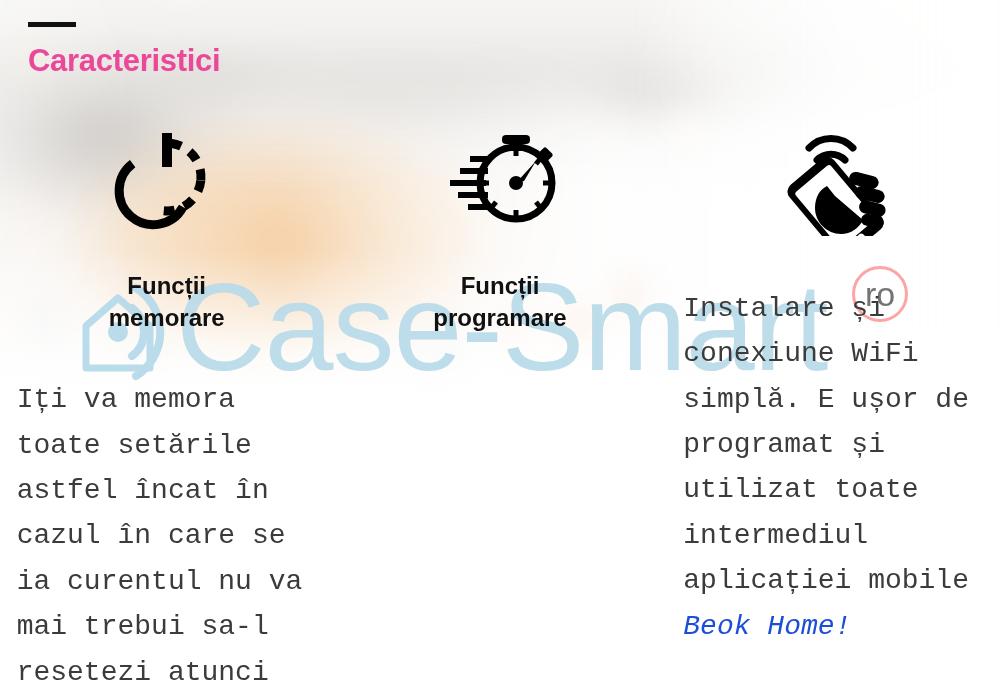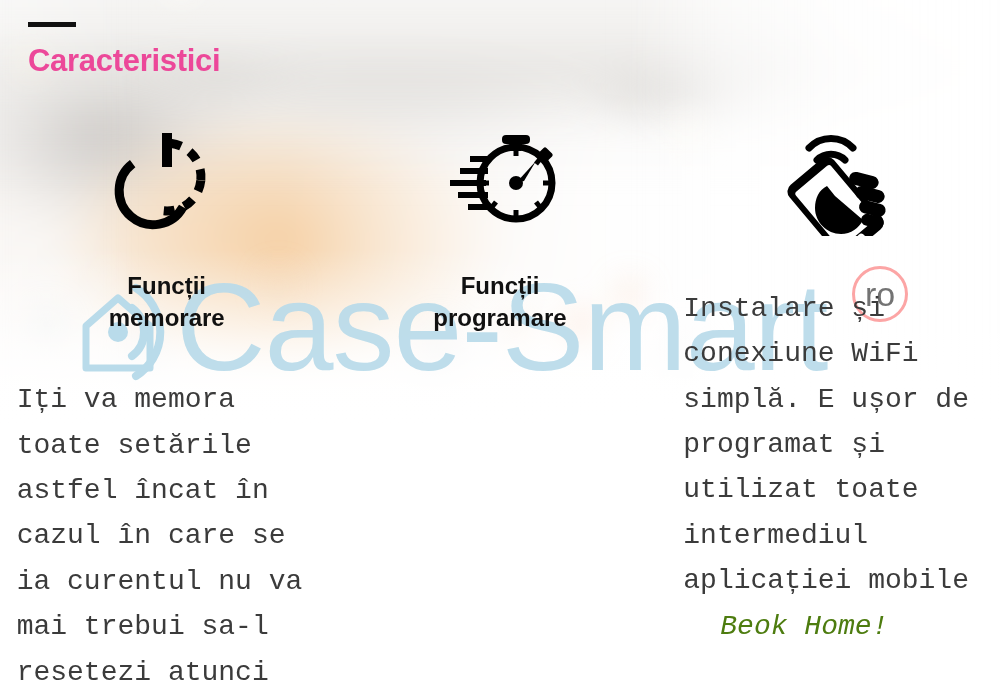--- a/index.html
+++ b/index.html
@@ -160,24 +160,23 @@
     margin-top: 44px;
     width: 300px;
     font-size: 28px;
     font-weight: 300;
     line-height: 1.62;
     color: #3b3b3b;
     text-align: left;
     font-family: Liberation Mono, monospace;
   }
   .brand {
-    color: #4d7c0f;
+    color: #1d4ed8;
     font-style: italic;
     font-weight: 300;
-    margin-left: 37px;
   }
 </style>
 </head>
 <body>
 
 <div id="page">
 
   <div class="photo">
     <div class="layer l-base"></div>
     <div class="layer l-ceiling"></div>

